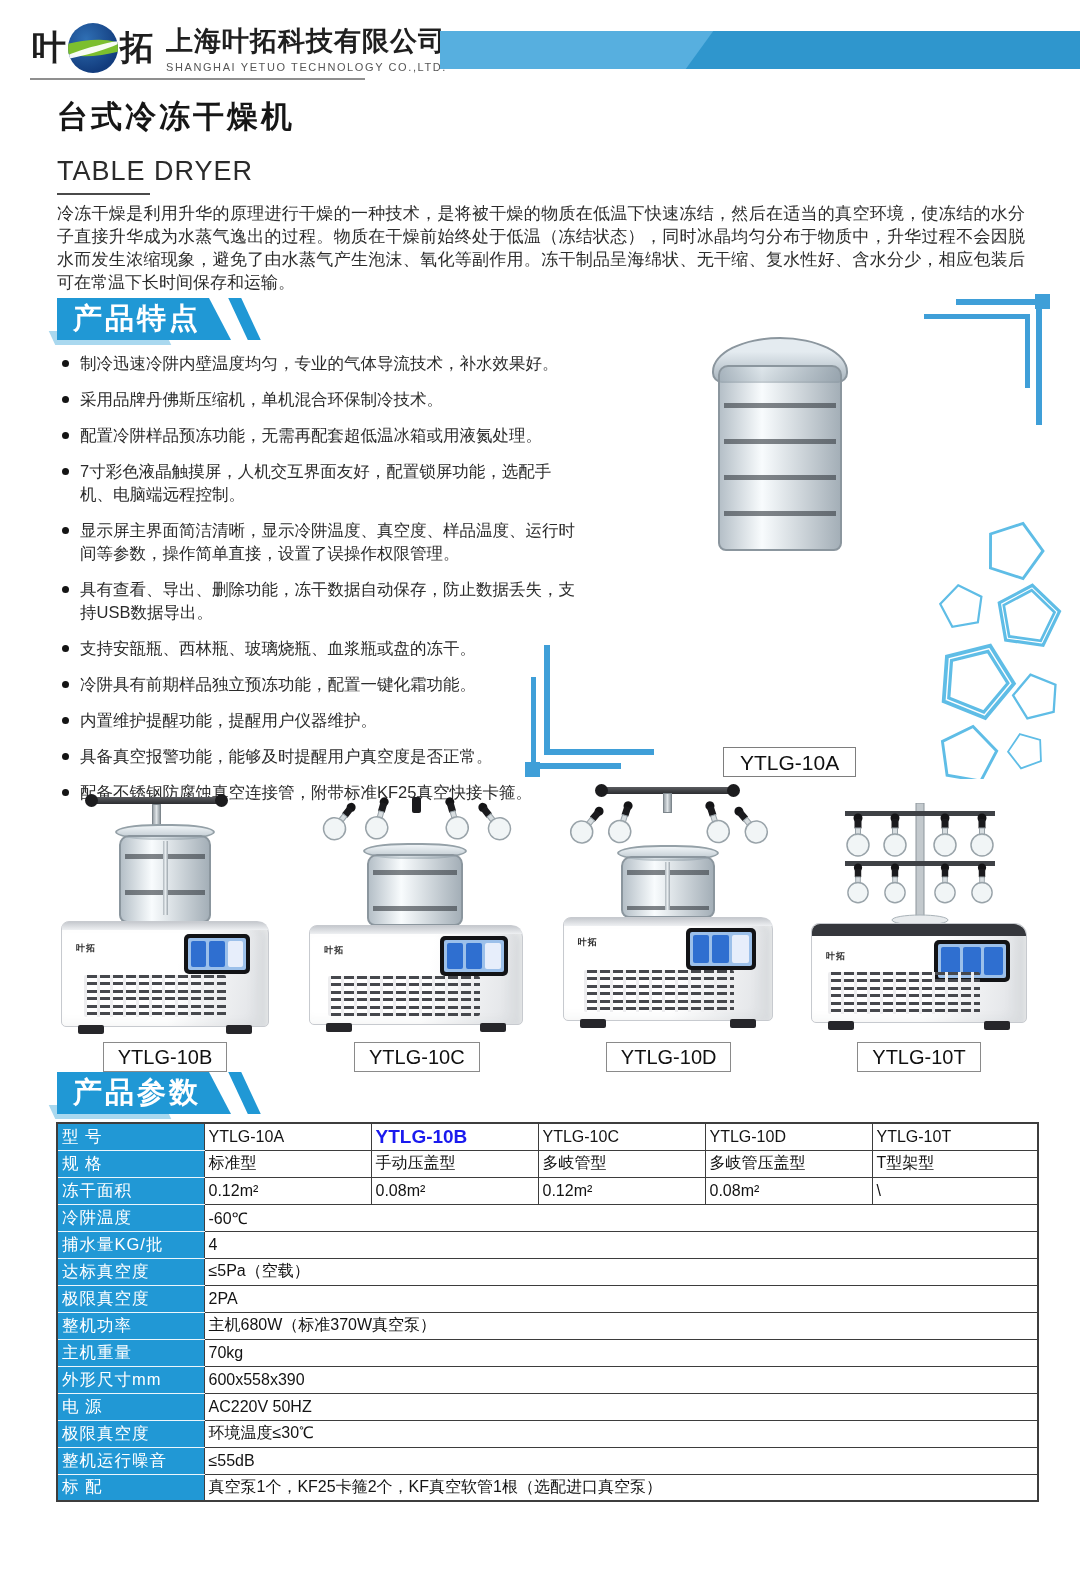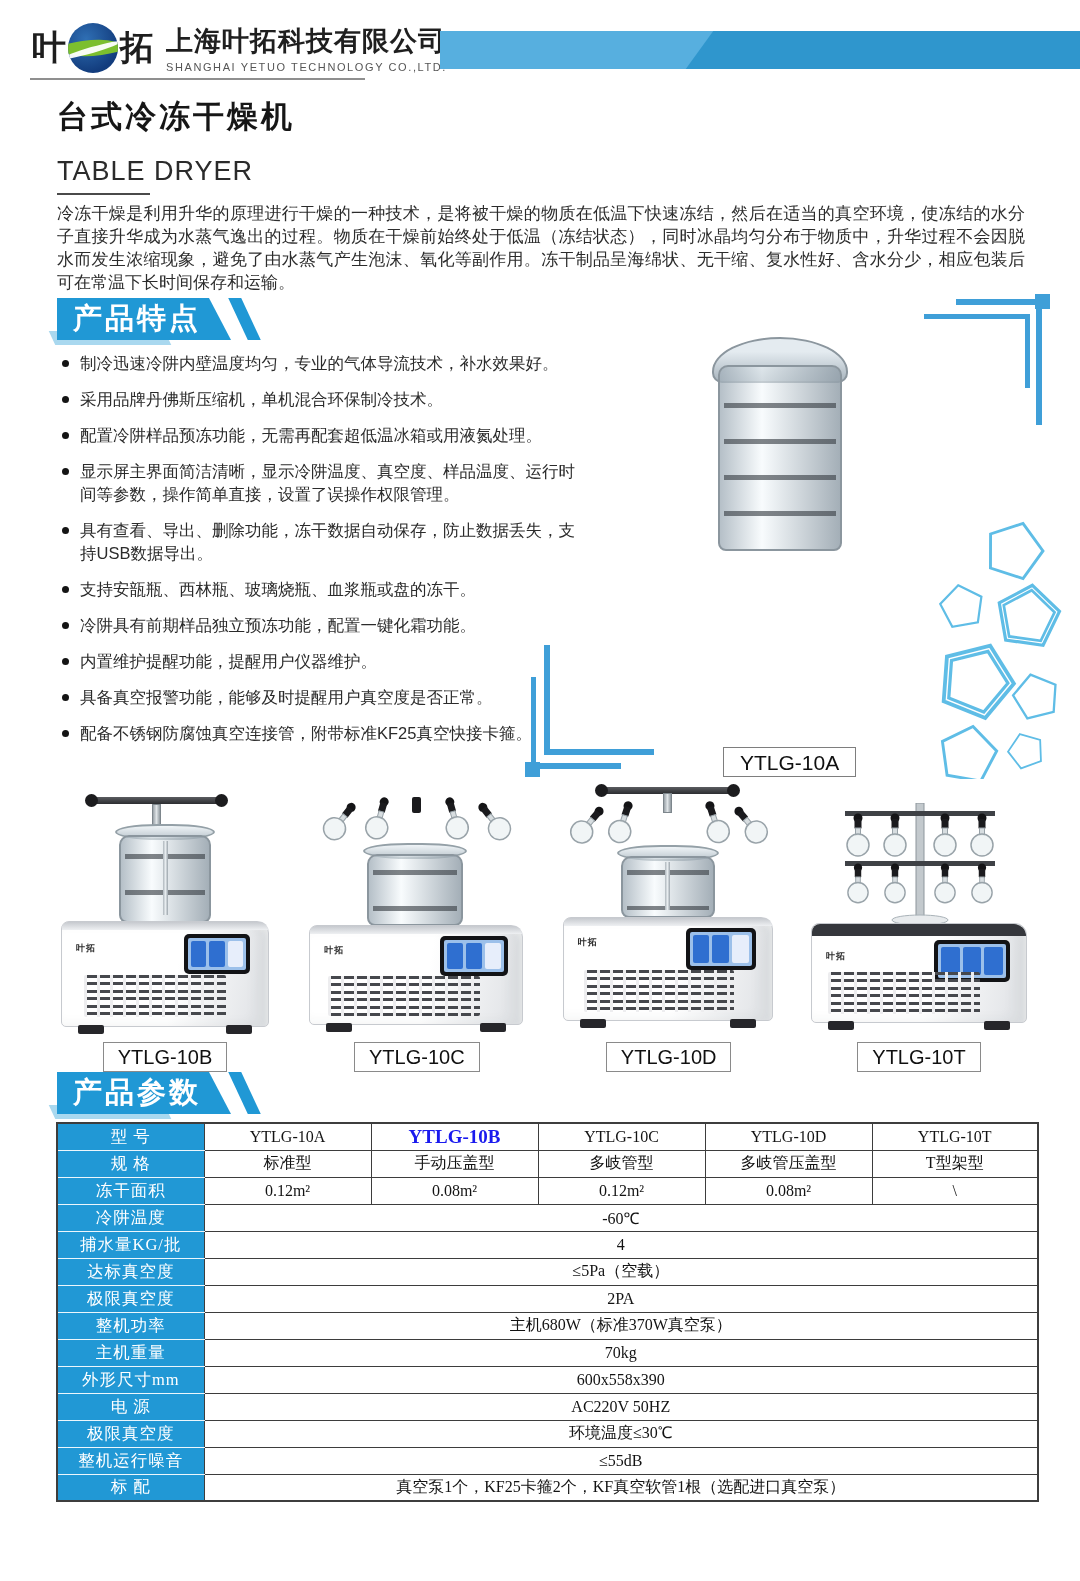--- a/index.html
+++ b/index.html
@@ -109,21 +109,21 @@
   .mini { position:relative; }
   .mini-b { width:240px; height:236px; }
   .mini-c { width:235px; height:234px; }
   .mini-d { width:240px; height:246px; }
   .mini-t { width:232px; height:230px; }
   .fl-svg { position:absolute; }
   .rack-svg { position:absolute; }
 
   
   .params-table { position:absolute; left:56px; top:1122px; width:981px; border-collapse:collapse; table-layout:fixed; }
-  .params-table td { border:1px solid #3d3d3d; height:27px; text-align:center; vertical-align:middle; padding:0 4px;font-family:Liberation Serif, serif; }
+  .params-table td { border:1px solid #3d3d3d; height:27px; vertical-align:middle; padding:0 4px; }
   .params-table td.lbl { background:#2198d5; color:#ffffff; font-size:16.5px; letter-spacing:1px;
                          border-top-color:#ecf6fc; border-bottom-color:#ecf6fc; }
   .params-table tr:first-child td.lbl { border-top-color:#3d3d3d; }
   .params-table tr:last-child td.lbl { border-bottom-color:#3d3d3d; }
   .params-table td.val { font-size:16px; color:#131313; background:#fff; }
   .params-table td.val.hl { color:#1a1aee; font-weight:bold; font-size:19px; }
   .params-table { border:2px solid #3d3d3d; }
 </style>
 </head>
 <body>
@@ -166,20 +166,21 @@
 
   <div class="badge-wrap badge-features">
     <div class="badge-box">产品特点</div>
     <div class="badge-stripe"></div>
   </div>
 
   <ul class="features-list">
     <li>制冷迅速冷阱内壁温度均匀，专业的气体导流技术，补水效果好。</li>
     <li>采用品牌丹佛斯压缩机，单机混合环保制冷技术。</li>
     <li>配置冷阱样品预冻功能，无需再配套超低温冰箱或用液氮处理。</li>
+    <li>7寸彩色液晶触摸屏，人机交互界面友好，配置锁屏功能，选配手机、电脑端远程控制。</li>
     <li>显示屏主界面简洁清晰，显示冷阱温度、真空度、样品温度、运行时间等参数，操作简单直接，设置了误操作权限管理。</li>
     <li>具有查看、导出、删除功能，冻干数据自动保存，防止数据丢失，支持USB数据导出。</li>
     <li>支持安瓿瓶、西林瓶、玻璃烧瓶、血浆瓶或盘的冻干。</li>
     <li>冷阱具有前期样品独立预冻功能，配置一键化霜功能。</li>
     <li>内置维护提醒功能，提醒用户仪器维护。</li>
     <li>具备真空报警功能，能够及时提醒用户真空度是否正常。</li>
     <li>配备不锈钢防腐蚀真空连接管，附带标准KF25真空快接卡箍。</li>
   </ul>
 
   <div class="corner-bl">

